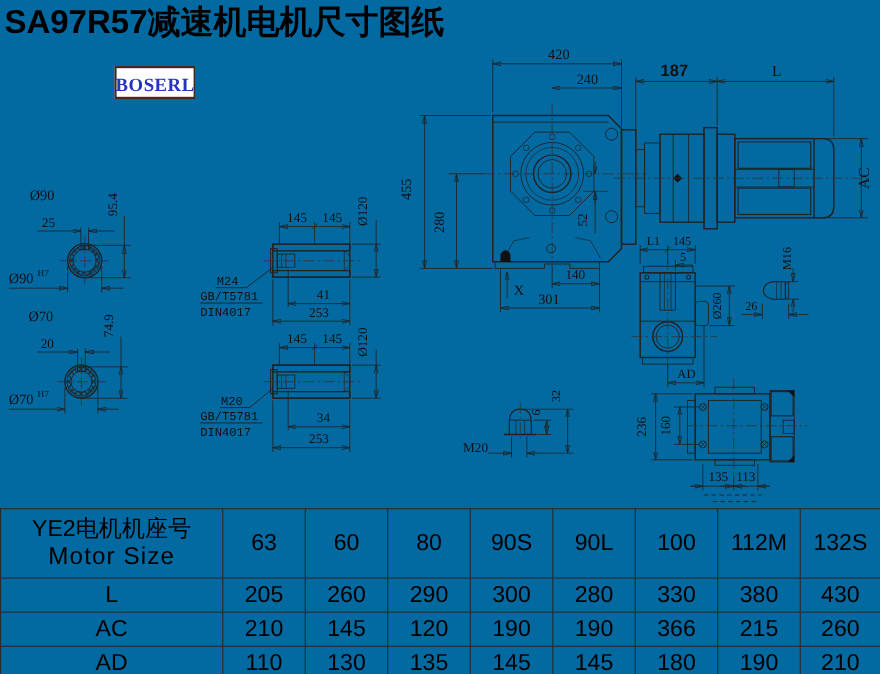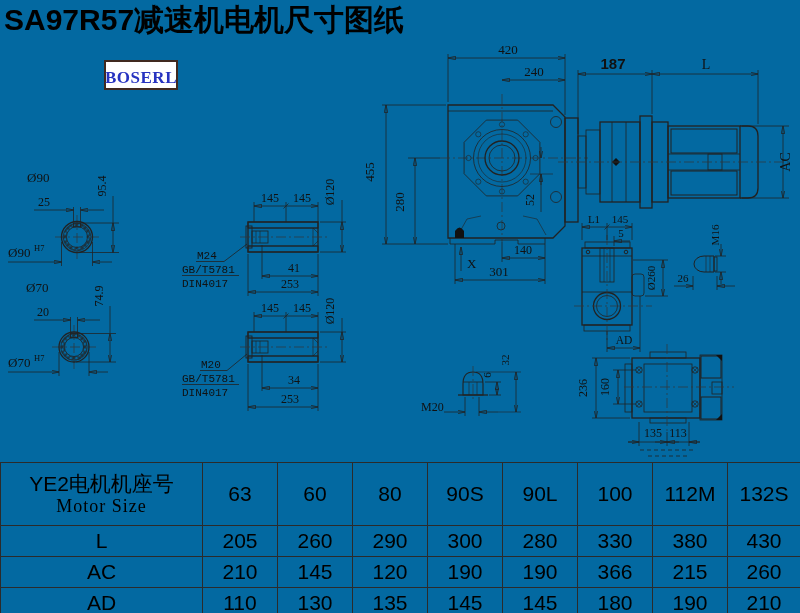--- a/index.html
+++ b/index.html
@@ -23,21 +23,21 @@
   .sup{font-size:8.5px;}
   .b187{font-family:"Liberation Sans",sans-serif;font-weight:bold;font-size:15px;}
   .fillh{fill:url(#h45);stroke:none;}
   .blk{fill:#111;stroke:none;}
   
   .spec{position:absolute;left:0;top:462px;width:800px;height:151px;border-collapse:collapse;table-layout:fixed;}
   .spec td{border:1.6px solid #2b2b2b;text-align:center;vertical-align:middle;color:#000;
            font-size:21px;font-family:"Liberation Sans",sans-serif;padding:0;}
   .spec .hdr{line-height:1.15;}
   .spec .hdr .cn{font-size:21px;}
-  .spec .hdr .en{font-size:18px;font-family:Liberation Serif, serif;letter-spacing:1px;}
+  .spec .hdr .en{font-size:22px;font-family:Liberation Sans, sans-serif;letter-spacing:1px;}
   .spec tr.h{height:63px;} .spec tr.r{height:31px;}
 </style>
 </head>
 <body>
 
 <div class="frame">
 
   <div class="title">SA97R57减速机电机尺寸图纸</div>
 
   <div class="logo">

